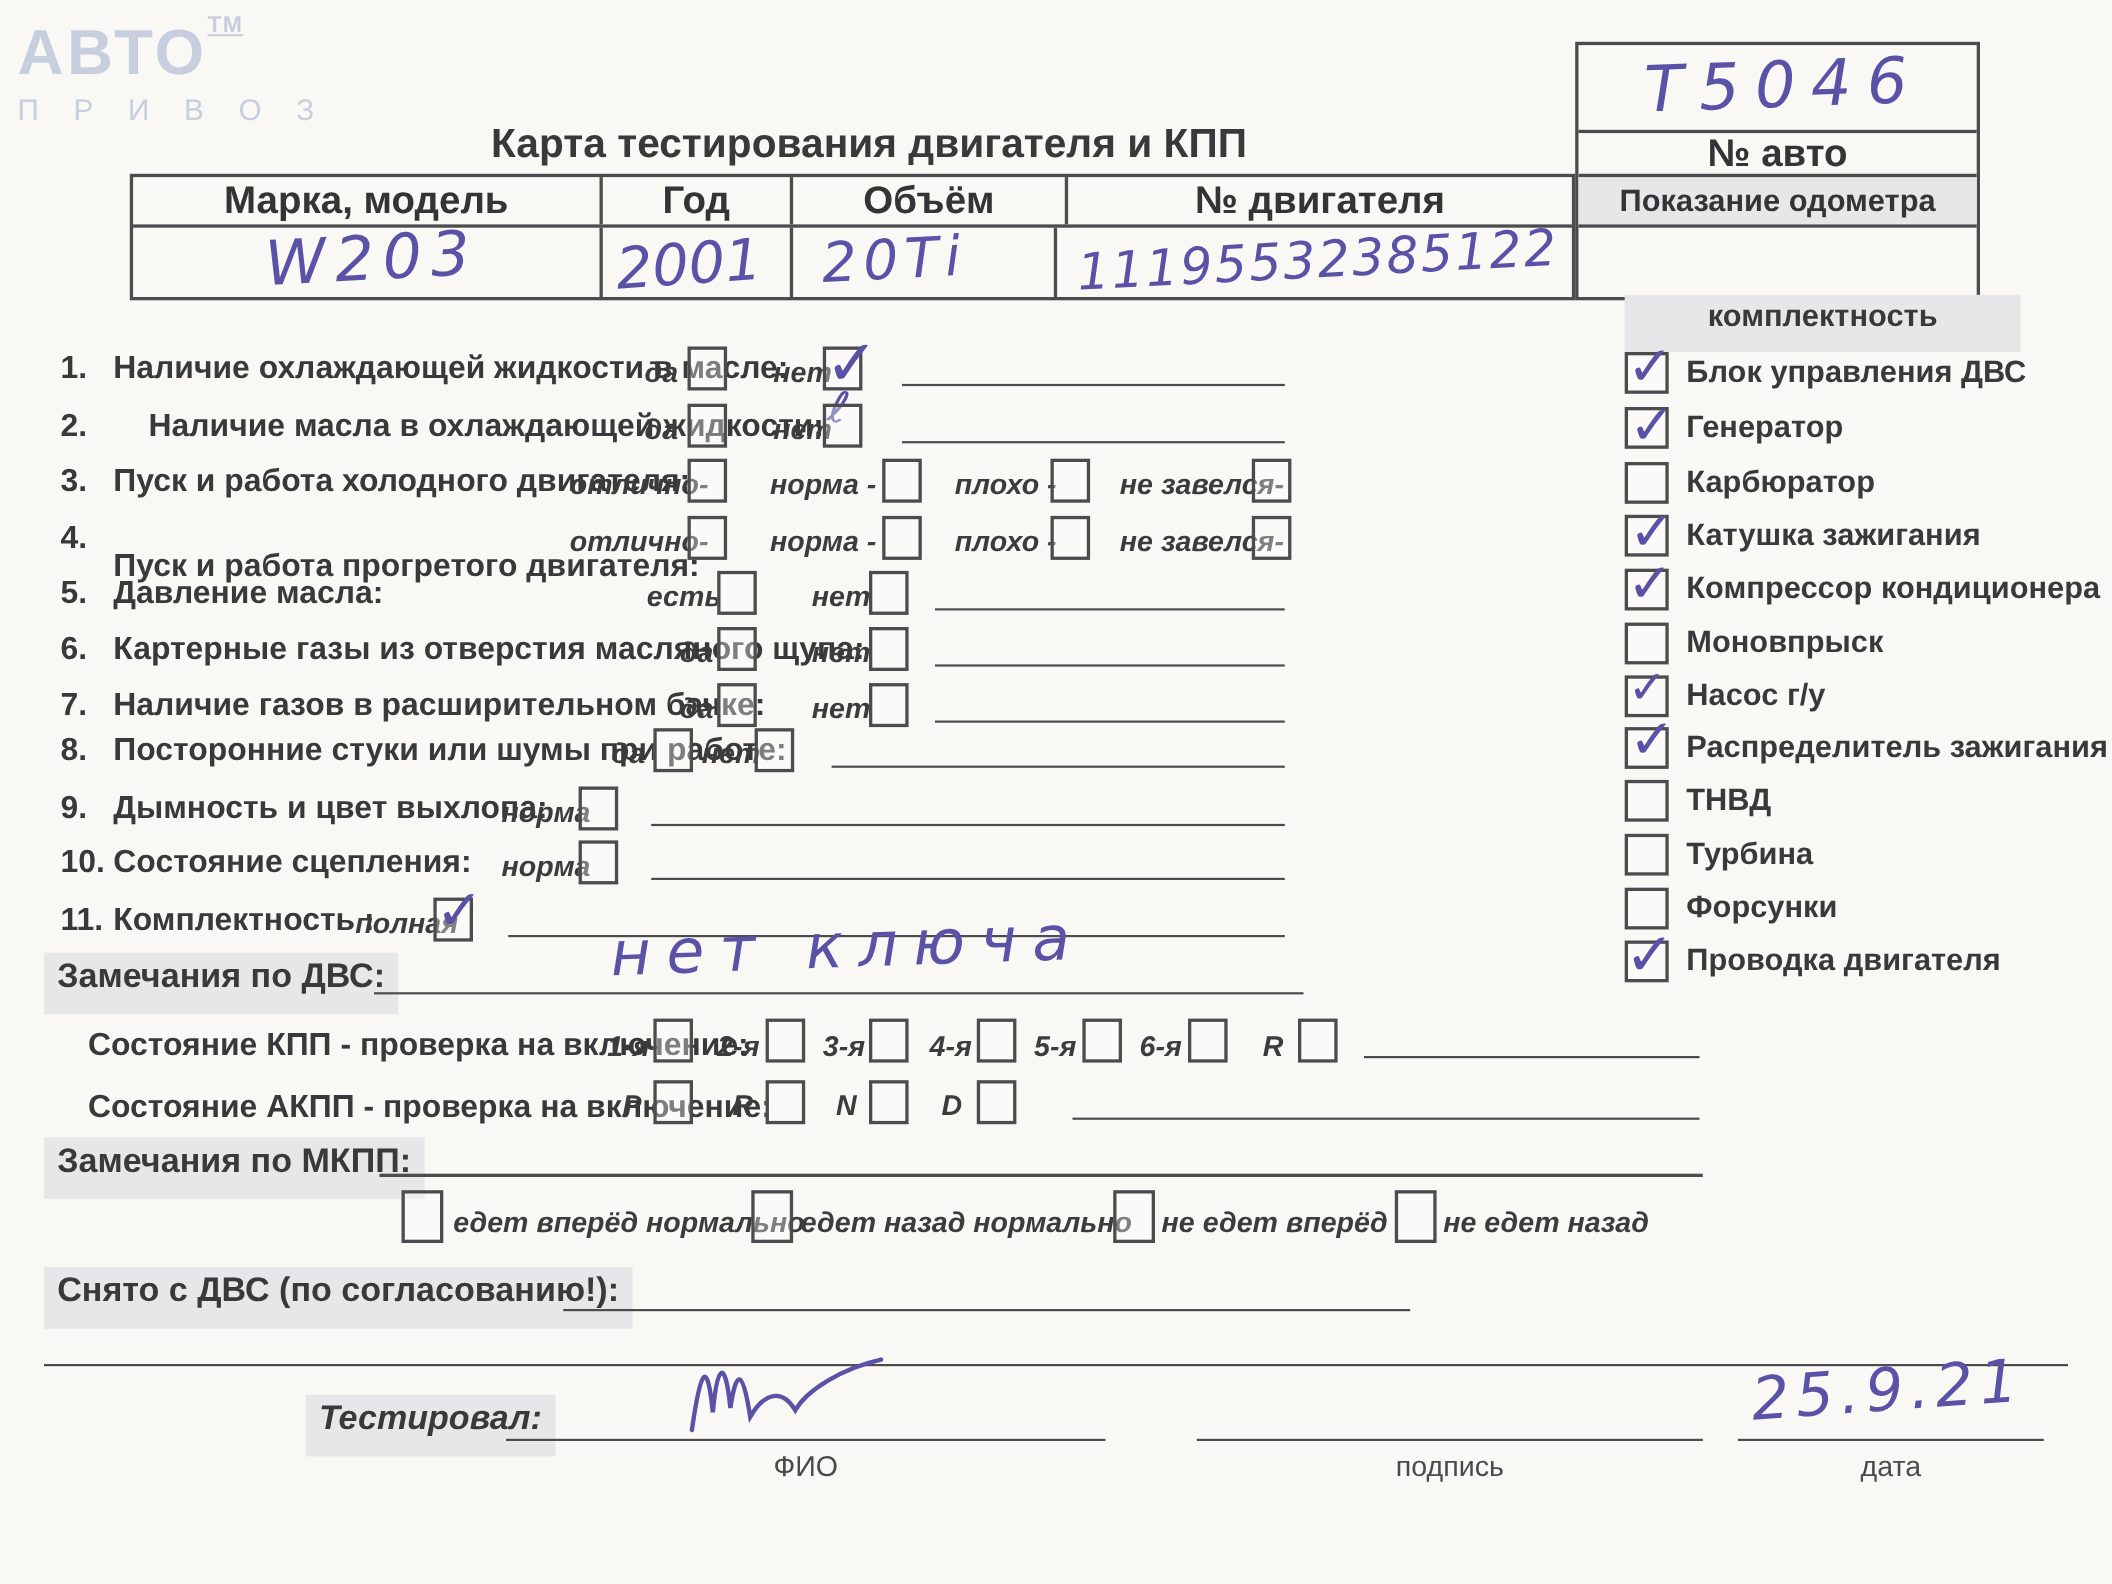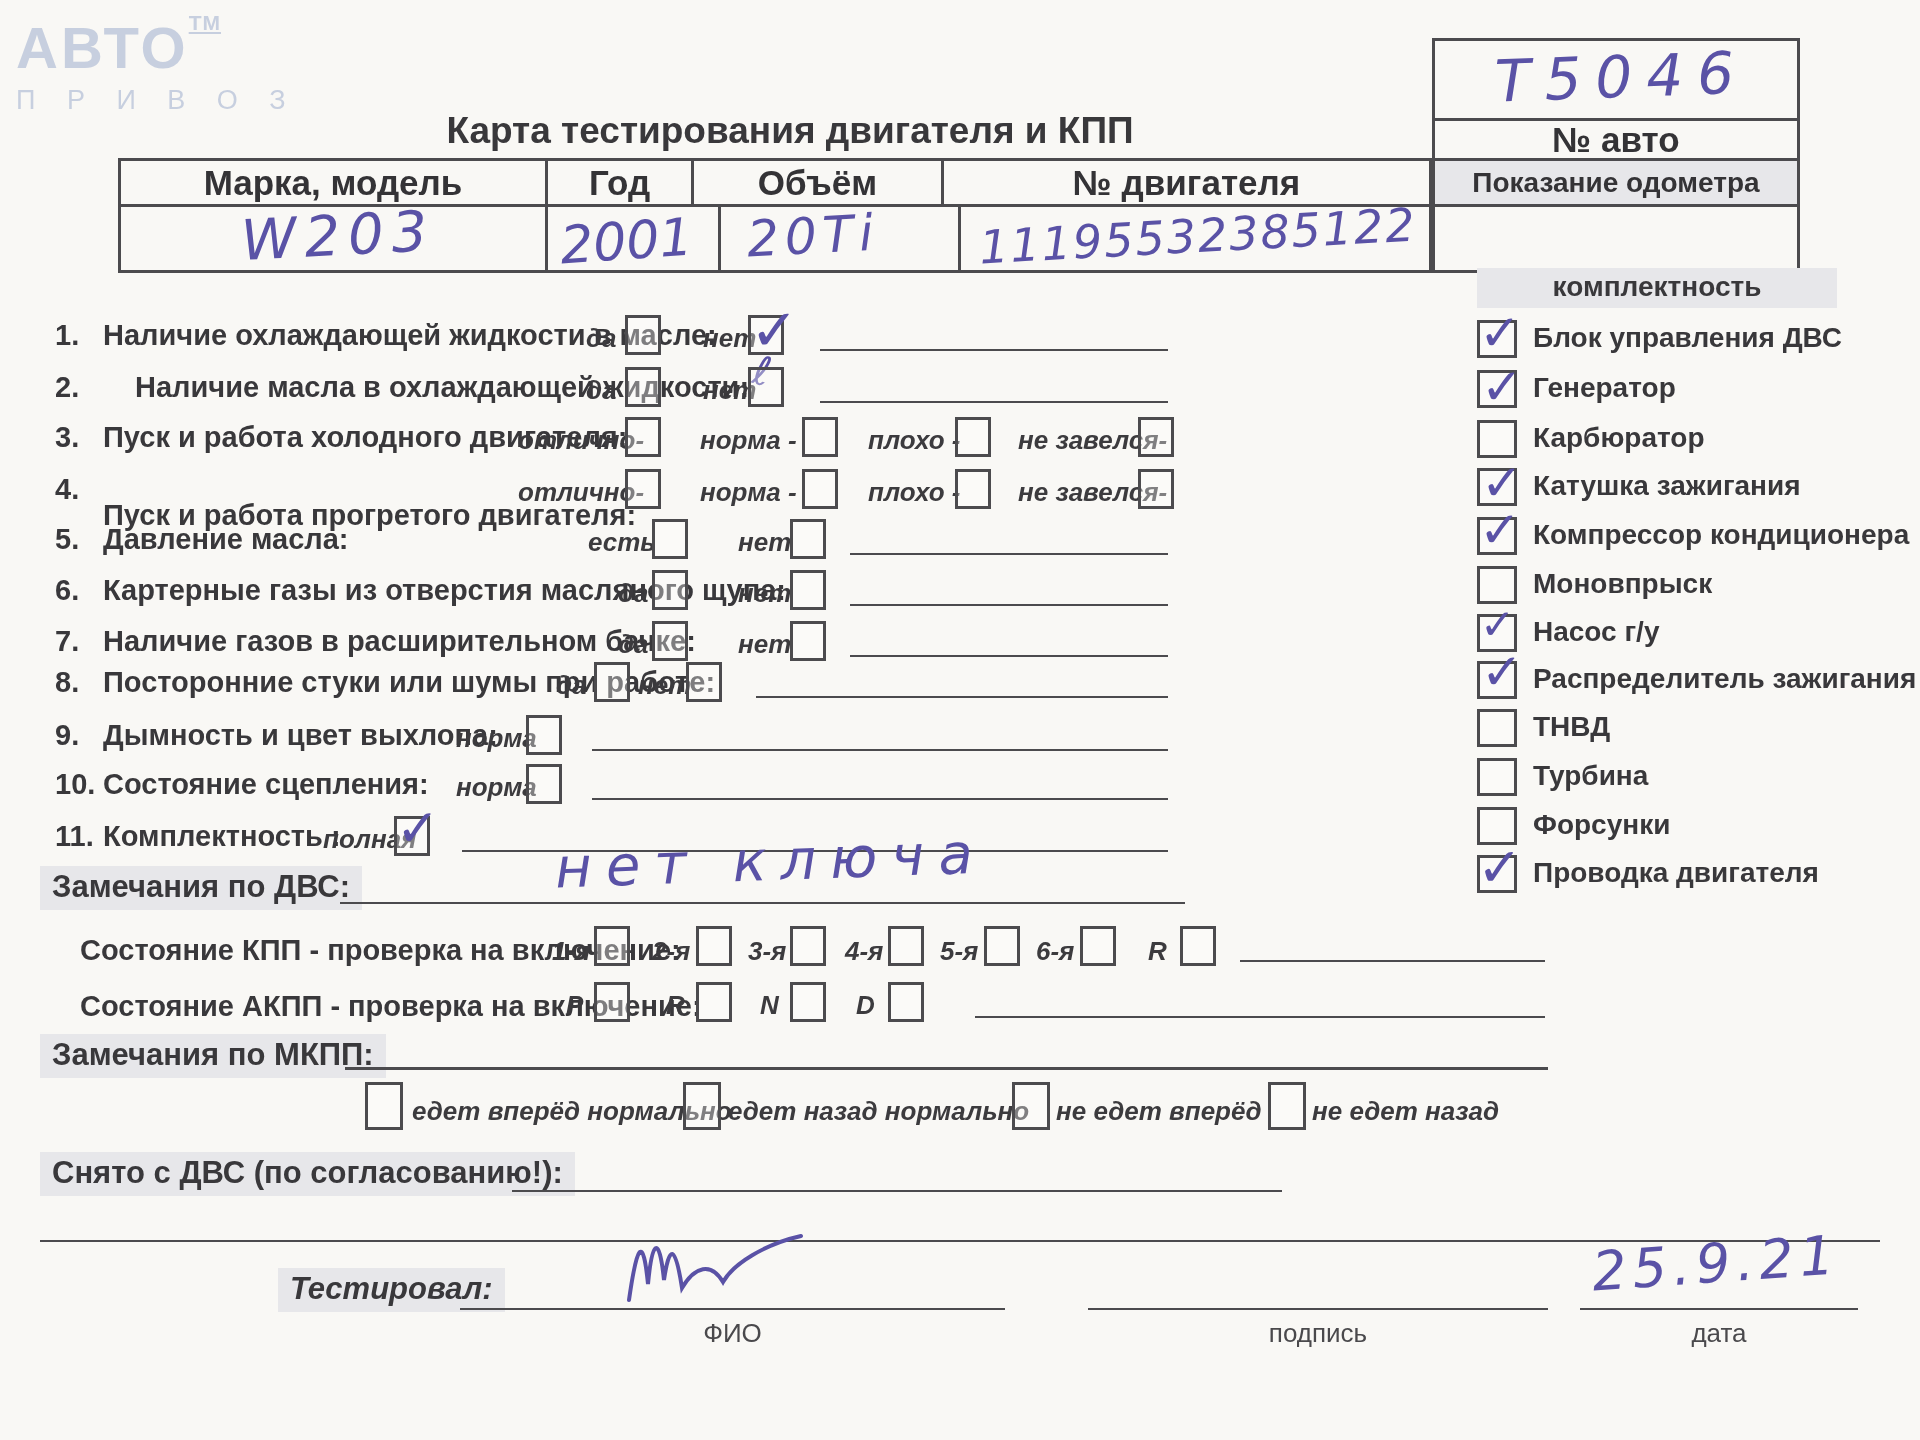--- a/index.html
+++ b/index.html
@@ -5,21 +5,21 @@
   html,body{margin:0;padding:0;background:#d8d8d8;}
   #page{position:relative;width:1920px;height:1440px;background:#f9f8f5;
         font-family:"Liberation Sans",sans-serif;color:#343336;overflow:hidden;
         box-sizing:border-box;}
   #page *{box-sizing:border-box;}
   .abs{position:absolute;}
   .lbl{font-weight:700;font-size:29px;white-space:nowrap;color:#39383b;}
   .opt{font-weight:700;font-style:italic;font-size:26px;white-space:nowrap;color:#3c3b3e;}
   .box{width:36px;height:40px;border:3px solid #4c4b4e;background:rgba(255,255,255,.35);}
   .ebox{width:40px;height:38px;border:3px solid #4c4b4e;background:rgba(255,255,255,.35);}
-  .hl{background:#e7e7ea;padding:3px 12px 5px;}
+  .hl{background:#e7e7ea;padding:3px 12px 17px;}
   .ln{border-bottom:2px solid #4c4b4e;}
   .hw{font-family:"DejaVu Sans",sans-serif;font-style:italic;color:#5a52a6;white-space:nowrap;}
   .chk{font-family:"DejaVu Sans",sans-serif;font-style:italic;color:#5a52a6;
        font-size:50px;line-height:1;pointer-events:none;}
   .cell-h{display:flex;align-items:center;justify-content:center;font-weight:700;font-size:35px;}
   .small{font-size:26px;color:#4a494c;}
 </style>
 </head>
 <body>
 
@@ -39,21 +39,21 @@
       <span class="hw" style="position:absolute;left:60px;top:2px;font-size:58px;letter-spacing:14px;transform:rotate(-2deg);">Т5046</span>
     </div>
     <div class="cell-h" style="height:37px;">№ авто</div>
     <div class="cell-h" style="height:46px;border-top:3px solid #4c4b4e;background:#e7e7ea;font-size:28px;">Показание одометра</div>
     <div style="height:63px;border-top:3px solid #4c4b4e;"></div>
   </div>
 
   <div class="abs" style="left:118px;top:158px;width:1314px;height:115px;border:3px solid #4c4b4e;display:flex;flex-direction:column;">
     <div style="display:flex;height:46px;border-bottom:3px solid #4c4b4e;">
       <div class="cell-h" style="width:427px;border-right:3px solid #4c4b4e;">Марка, модель</div>
-      <div class="cell-h" style="width:146px;border-right:3px solid #4c4b4e;">Год</div>
+      <div class="cell-h" style="width:173px;border-right:3px solid #4c4b4e;">Год</div>
       <div class="cell-h" style="width:250px;border-right:3px solid #4c4b4e;">Объём</div>
       <div class="cell-h" style="flex:1;">№ двигателя</div>
     </div>
     <div style="display:flex;flex:1;">
       <div style="width:427px;border-right:3px solid #4c4b4e;position:relative;">
         <span class="hw" style="position:absolute;left:120px;top:-4px;font-size:56px;letter-spacing:8px;transform:rotate(-3deg);">W203</span>
       </div>
       <div style="width:173px;border-right:3px solid #4c4b4e;position:relative;">
         <span class="hw" style="position:absolute;left:12px;top:4px;font-size:52px;transform:rotate(-4deg);">2001</span>
       </div>

